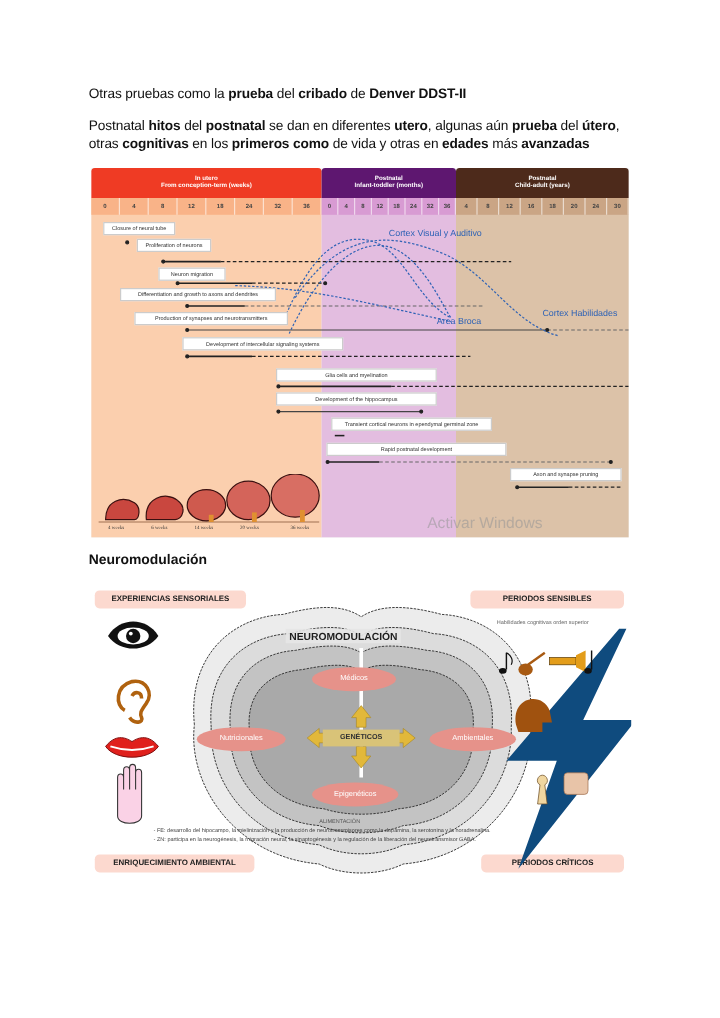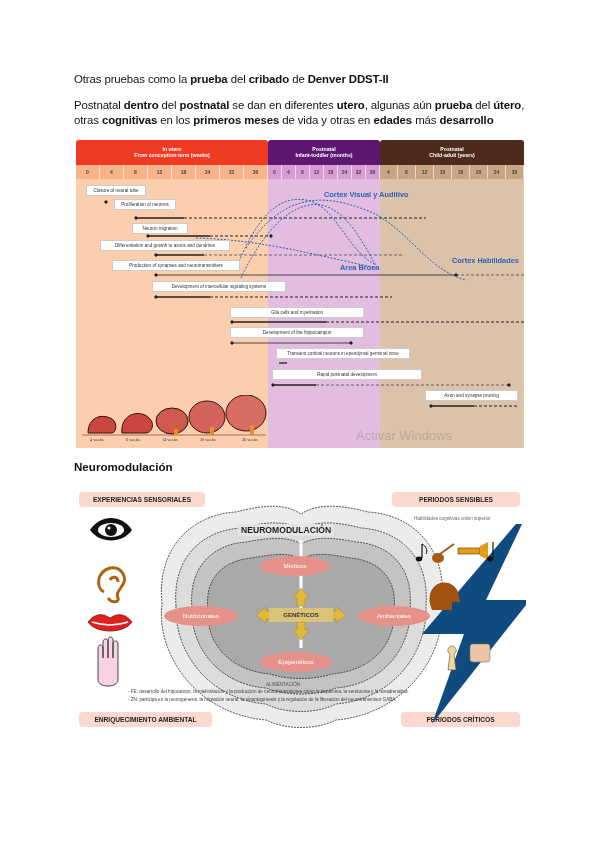--- a/index.html
+++ b/index.html
@@ -25,21 +25,21 @@
 
   .ticks { position: absolute; top: 25px; height: 14px; display: flex; }
   .tick { flex: 1; font-size: 5px; font-weight: bold; color: #444; text-align: center; line-height: 14px; border-right: 1px solid rgba(255,255,255,0.6); }
   #ticks-utero { left: 0; width: 192px; background: #f9b388; }
   #ticks-infant { left: 192px; width: 112px; background: #d89bd3; }
   #ticks-child { left: 304px; width: 144px; background: #caa585; }
 
   .evt { position: absolute; background: #fff; border: 1px solid #ccc; font-size: 4.6px; color: #333; line-height: 10px; height: 11px; text-align: center; white-space: nowrap; overflow: hidden; padding: 0 3px; }
 
   #tl-svg { position: absolute; left: 0; top: 0; }
-  .curve-label { position: absolute; color: #2e62b5; font-weight: bold; font-size: 7.4px; white-space: nowrap; }
+  .curve-label { position: absolute; color: #2e62b5; font-weight: normal; font-size: 7.4px; white-space: nowrap; }
 
   .embryos { position: absolute; left: 6px; top: 255px; width: 186px; height: 48px; }
   .embryo-label { position: absolute; top: 42px; font-size: 4.2px; color: #333; font-family: "Liberation Serif", serif; }
   .watermark { position: absolute; left: 280px; top: 288px; font-size: 13px; color: rgba(150,150,150,0.55); }
 
   
   #h-neuro { position: absolute; left: 74px; top: 460px; font-size: 11.6px; font-weight: bold; }
   #neuro { position: absolute; left: 76px; top: 484px; width: 450px; height: 256px; }
   .tag { position: absolute; background: #fcd9cf; border-radius: 4px; font-size: 6.6px; font-weight: bold; color: #222; height: 15px; line-height: 15px; text-align: center; }
   #tag-exp { left: 3px; top: 8px; width: 126px; }
@@ -49,21 +49,21 @@
   .brain-title { position: absolute; left: 162px; top: 40px; font-size: 8.6px; font-weight: bold; color: #1e1e1e; background: rgba(230,230,230,0.9); padding: 1px 3px; }
   .oval { position: absolute; background: #e6928a; border-radius: 50%; color: #fff; font-size: 6.2px; text-align: center; }
   .gen { position: absolute; left: 193px; top: 124px; width: 64px; height: 14px; background: #d9c378; color: #333; font-size: 6px; font-weight: bold; text-align: center; line-height: 14px; }
   .note { position: absolute; font-size: 4.6px; color: #666; white-space: nowrap; }
   .subnote { position: absolute; font-size: 4.6px; color: #444; }
 </style>
 </head>
 <body>
 
 <div class="para" id="p1"><span>Otras pruebas como la </span><b>prueba</b><span> del </span><b>cribado</b><span> de </span><b>Denver DDST-II</b></div>
-<div class="para" id="p2"><span>Postnatal </span><b>dentro</b><span> del </span><b>postnatal</b><span> se dan en diferentes </span><b>utero</b><span>, algunas aún </span><b>prueba</b><span> del </span><b>útero</b><span>, otras </span><b>cognitivas</b><span> en los </span><b>primeros meses</b><span> de vida y otras en </span><b>edades</b><span> más </span><b>desarrollo</b></div>
+<div class="para" id="p2"><span>Postnatal </span><b>hitos</b><span> del </span><b>postnatal</b><span> se dan en diferentes </span><b>utero</b><span>, algunas aún </span><b>prueba</b><span> del </span><b>útero</b><span>, otras </span><b>cognitivas</b><span> en los </span><b>primeros como</b><span> de vida y otras en </span><b>edades</b><span> más </span><b>avanzadas</b></div>
 
 <div id="timeline">
   <div class="zone" id="zone-utero"></div>
   <div class="zone" id="zone-infant"></div>
   <div class="zone" id="zone-child"></div>
 
   <div class="hdr" id="hdr-utero">
     <div>In utero</div>
     <div>From conception-term (weeks)</div>
   </div>
@@ -179,21 +179,21 @@
   <div class="evt" style="left:24px;top:100px;width:130px;">Differentiation and growth to axons and dendrites</div>
   <div class="evt" style="left:36px;top:120px;width:128px;">Production of synapses and neurotransmitters</div>
   <div class="evt" style="left:76px;top:141px;width:134px;">Development of intercellular signaling systems</div>
   <div class="evt" style="left:154px;top:167px;width:134px;">Glia cells and myelination</div>
   <div class="evt" style="left:154px;top:187px;width:134px;">Development of the hippocampus</div>
   <div class="evt" style="left:200px;top:208px;width:134px;">Transient cortical neurons in ependymal germinal zone</div>
   <div class="evt" style="left:196px;top:229px;width:150px;">Rapid postnatal development</div>
   <div class="evt" style="left:349px;top:250px;width:93px;">Axon and synapse pruning</div>
 
   <div class="curve-label" style="left:248px;top:50px;">Cortex Visual y Auditivo</div>
-  <div class="curve-label" style="left:264px;top:123px;text-align:center;">Area Broca</div>
+  <div class="curve-label" style="left:288px;top:123px;text-align:center;">Area Broca</div>
   <div class="curve-label" style="left:376px;top:116px;">Cortex Habilidades</div>
 
   <div class="embryos">
     <svg width="186" height="44">
       <line x1="0" y1="40" x2="184" y2="40" stroke="#a07050" stroke-width="1"></line>
       <g>
           <path d="M6,38 C6,22 20,18 30,24 C36,28 34,38 30,38 Z" fill="#c9473f" stroke="#3a1010" stroke-width="1"></path>
         </g>
       <g>
           <path d="M40,38 C38,20 56,14 66,22 C74,28 70,38 64,38 Z" fill="#c9473f" stroke="#3a1010" stroke-width="1"></path>

